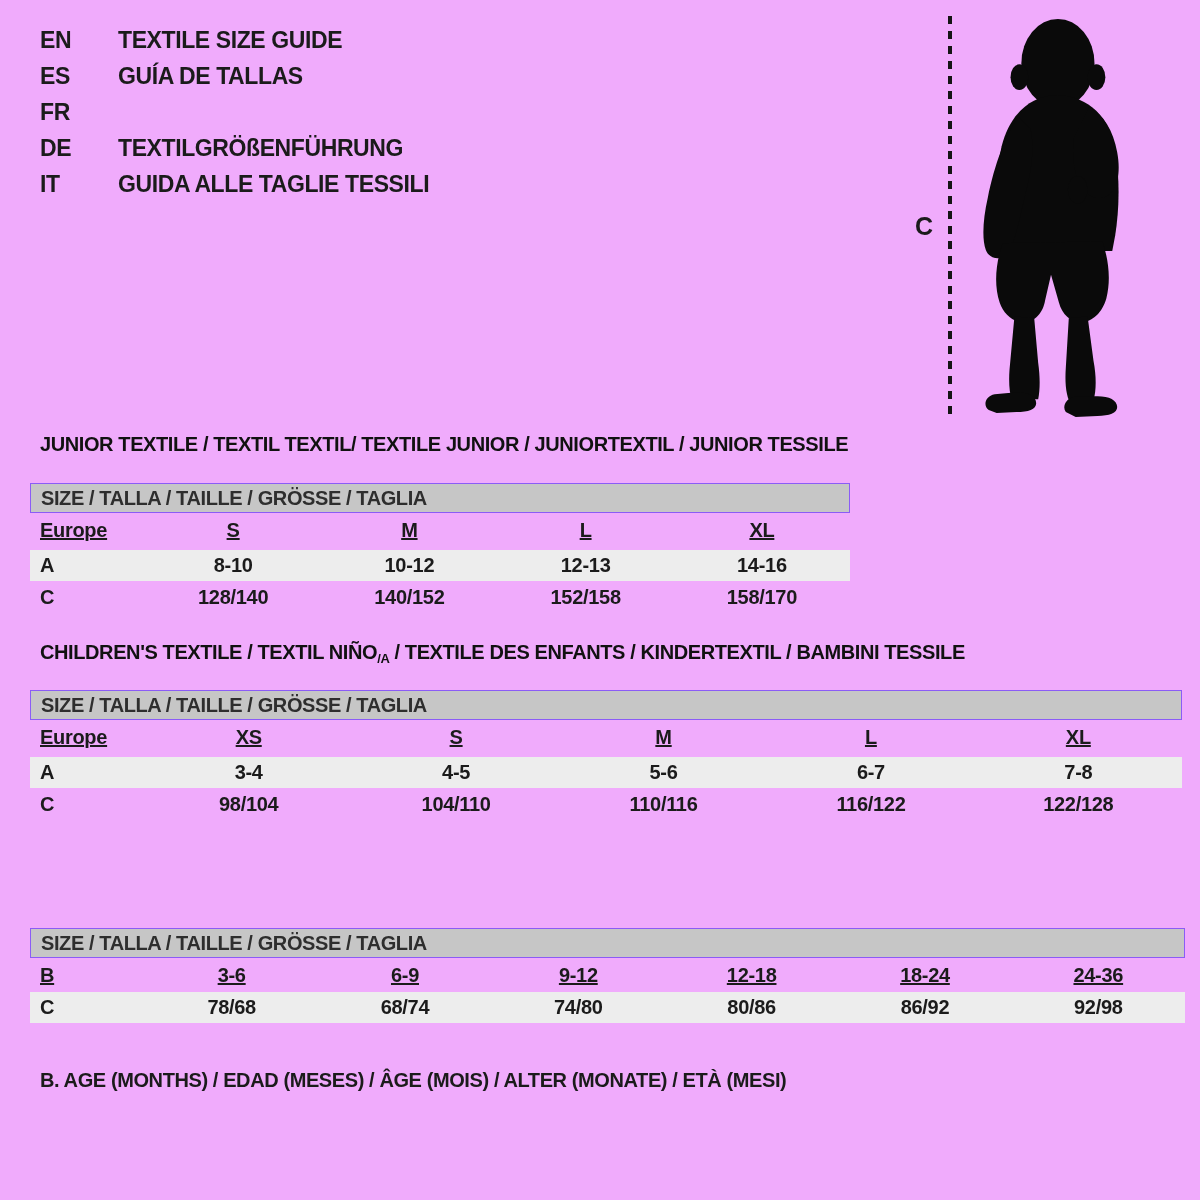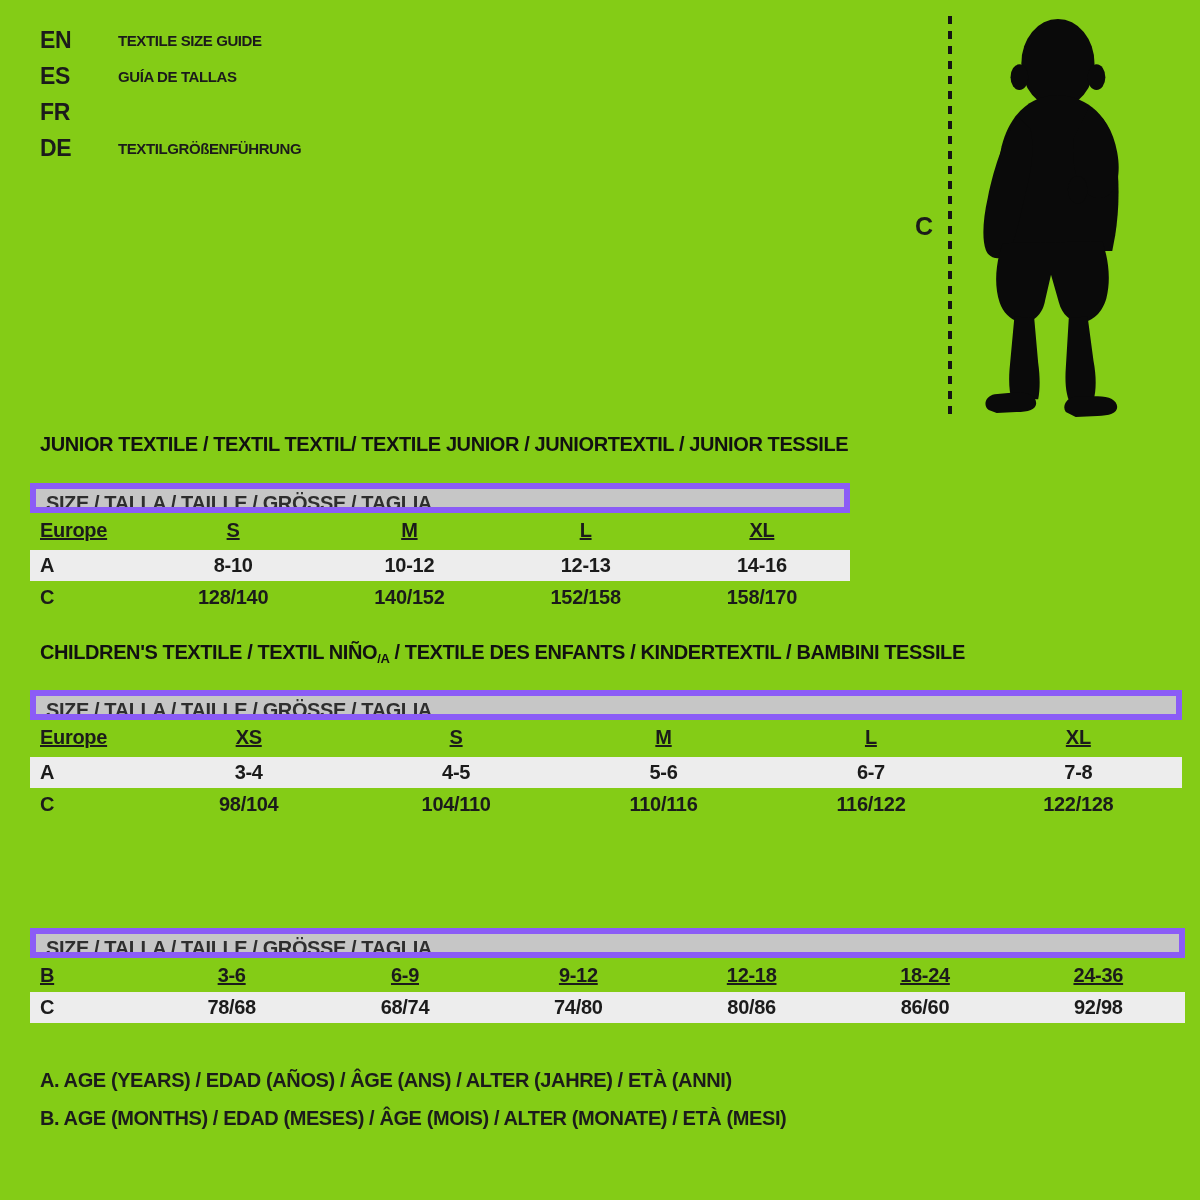--- a/index.html
+++ b/index.html
@@ -1,52 +1,52 @@
 <!DOCTYPE html>
 <html><head>
 <meta charset="utf-8">
 <style>
   html, body { margin: 0; padding: 0; background: #ffffff; }
   .canvas {
     position: relative;
     width: 1200px;
     height: 1200px;
-    background: #84cc16;
+    background: #f0abfc;
     font-family: "Liberation Sans", sans-serif;
     font-weight: 700;
     color: #1b1b1b;
     overflow: hidden;
   }
   .abs { position: absolute; }
 
   
   .lang-list { left: 40px; top: 22px; }
   .lang-row { display: flex; height: 36px; align-items: center; }
   .lang-code { width: 78px; font-size: 23px; letter-spacing: -0.4px; }
-  .lang-title { font-size: 15px; letter-spacing: -0.4px; white-space: nowrap; }
+  .lang-title { font-size: 23px; letter-spacing: -0.4px; white-space: nowrap; }
 
   
   .measure-line {
     left: 948px; top: 16px; width: 4px; height: 399px;
     background: repeating-linear-gradient(#141414 0 8px, transparent 8px 15px);
   }
   .measure-label { left: 915px; top: 212px; font-size: 25px; }
   .figure-box { left: 962px; top: 12px; width: 180px; height: 405px; }
 
   
   .section-title { font-size: 20px; letter-spacing: -0.4px; white-space: nowrap; color: #111; }
   .title-sub { font-size: 13px; vertical-align: -4px; }
 
   
   .size-table { box-sizing: border-box; }
   .size-bar {
     box-sizing: border-box;
     height: 30px; line-height: 29px;
     background: #c6c6c6;
-    border: 6px solid #8b5cf6;
+    border: 1px solid #8b5cf6;
     padding-left: 10px;
     font-size: 20px; letter-spacing: -0.4px;
     color: #2e2e2e;
     white-space: nowrap; overflow: hidden;
   }
   .trow { display: flex; align-items: center; font-size: 20px; letter-spacing: -0.3px; }
   .trow.header-row { height: 34px; text-decoration: underline; }
   .trow.row-mid { height: 31px; }
   .trow.row-last { height: 33px; }
   .trow.shaded { background: #ededed; }
@@ -70,20 +70,24 @@
     <div class="lang-row">
       <div class="lang-code">ES</div>
       <div class="lang-title">GUÍA DE TALLAS</div>
     </div>
     <div class="lang-row">
       <div class="lang-code">FR</div>
     </div>
     <div class="lang-row">
       <div class="lang-code">DE</div>
       <div class="lang-title">TEXTILGRÖßENFÜHRUNG</div>
+    </div>
+    <div class="lang-row">
+      <div class="lang-code">IT</div>
+      <div class="lang-title">GUIDA ALLE TAGLIE TESSILI</div>
     </div>
   </div>
 
   <div class="abs measure-label">C</div>
   <div class="abs measure-line"></div>
   <div class="abs figure-box">
     <svg width="180" height="405" viewBox="0 0 180 410" xmlns="http://www.w3.org/2000/svg">
       <g fill="#0a0a0a">
         <ellipse cx="96" cy="52" rx="37" ry="45"></ellipse>
         <ellipse cx="57" cy="66" rx="9" ry="13"></ellipse>
@@ -170,23 +174,22 @@
       <div class="tcell">12-18</div>
       <div class="tcell">18-24</div>
       <div class="tcell">24-36</div>
     </div>
     <div class="trow row-mid shaded">
       <div class="tlabel">C</div>
       <div class="tcell">78/68</div>
       <div class="tcell">68/74</div>
       <div class="tcell">74/80</div>
       <div class="tcell">80/86</div>
-      <div class="tcell">86/60</div>
+      <div class="tcell">86/92</div>
       <div class="tcell">92/98</div>
     </div>
   </div>
 
   <div class="abs" style="left:40px; top:1068px;">
-    <div class="legend-line">A. AGE (YEARS) / EDAD (AÑOS) / ÂGE (ANS) / ALTER (JAHRE) / ETÀ (ANNI)</div>
     <div class="legend-line">B. AGE (MONTHS) / EDAD (MESES) / ÂGE (MOIS) / ALTER (MONATE) / ETÀ (MESI)</div>
   </div>
 
 </div>
 
 </body></html>

